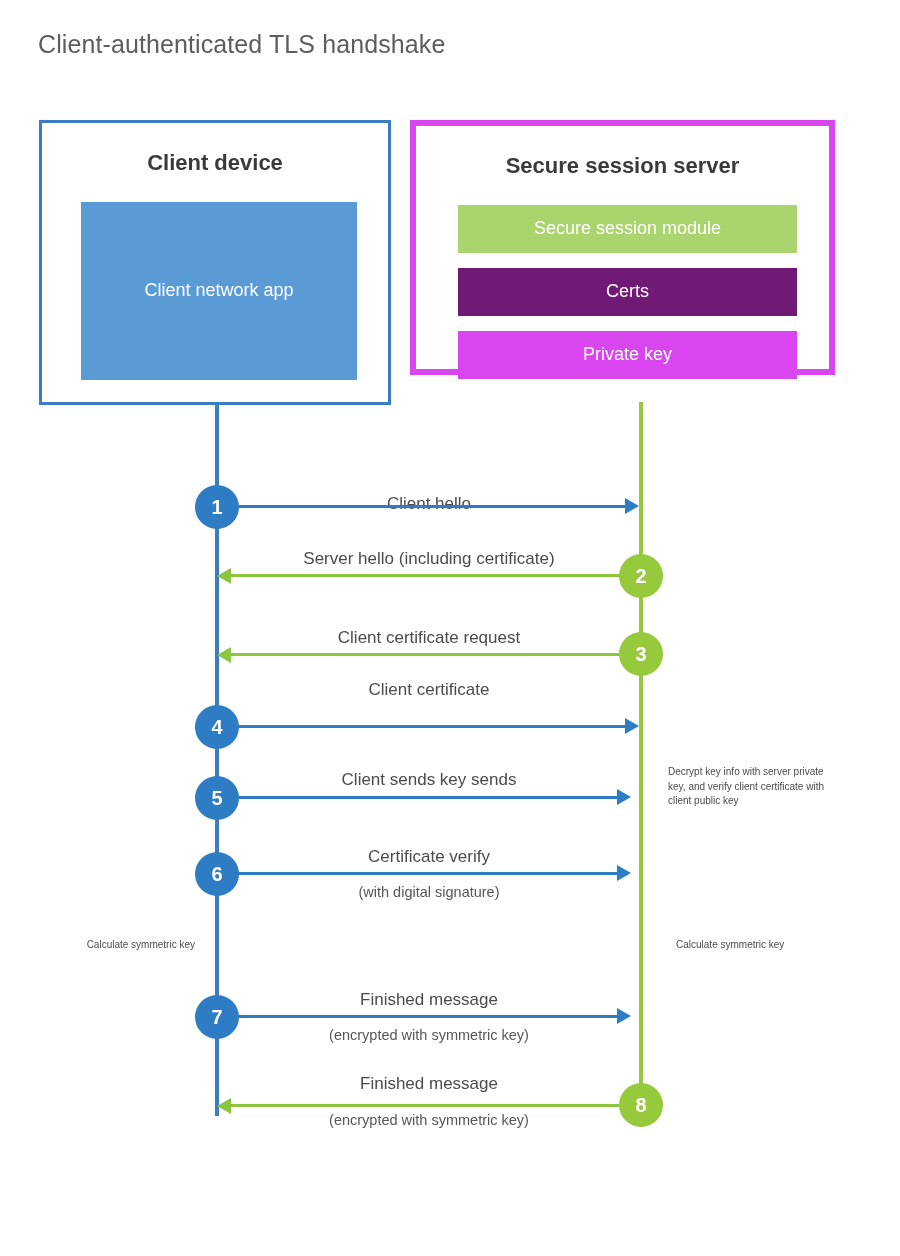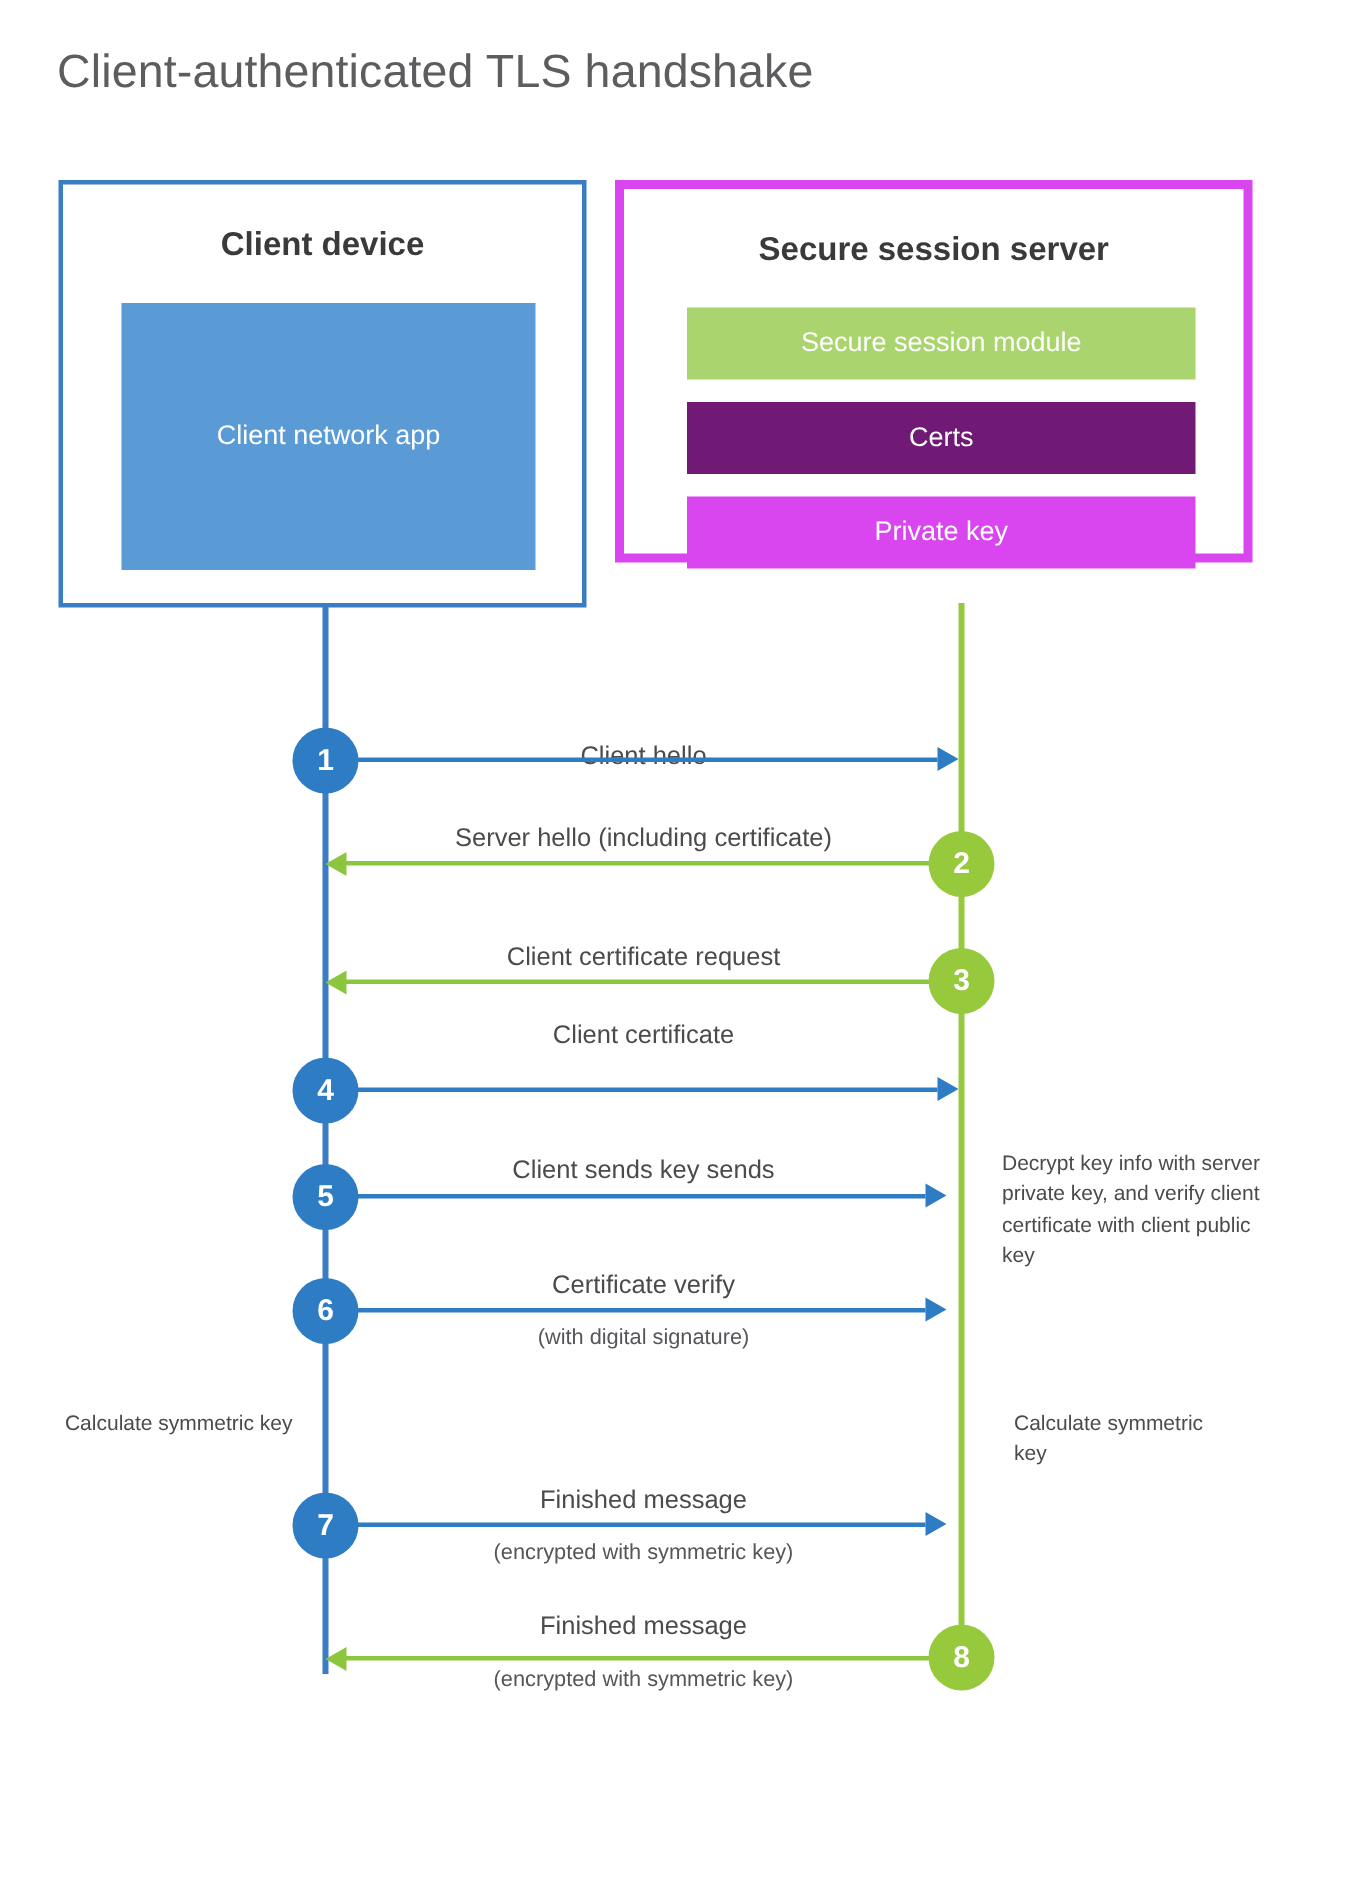--- a/index.html
+++ b/index.html
@@ -18,21 +18,21 @@
     height: 1256px;
     overflow: hidden;
     background: #ffffff;
   }
 
   
   .page-title {
     position: absolute;
     left: 38px;
     top: 30px;
-    font-size: 31px;
+    font-size: 25px;
     font-weight: 400;
     color: #5c5d5f;
     letter-spacing: 0.1px;
     white-space: nowrap;
   }
 
   
   .party-box {
     position: absolute;
     box-sizing: border-box;
@@ -179,21 +179,21 @@
     color: #55565a;
     font-size: 14.5px;
     font-weight: 400;
     white-space: nowrap;
   }
 
   
   .side-note {
     position: absolute;
     color: #4b4b4d;
-    font-size: 14px;
+    font-size: 10px;
     line-height: 1.45;
   }
   .side-note.left-align { text-align: left; }
   .side-note.right-align { text-align: right; }
 </style>
 </head>
 <body>
 
 <div id="stage">
 

